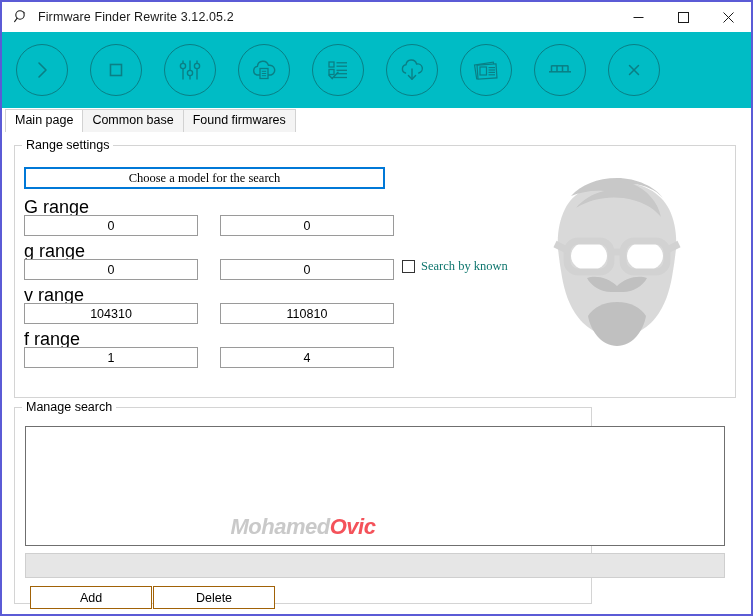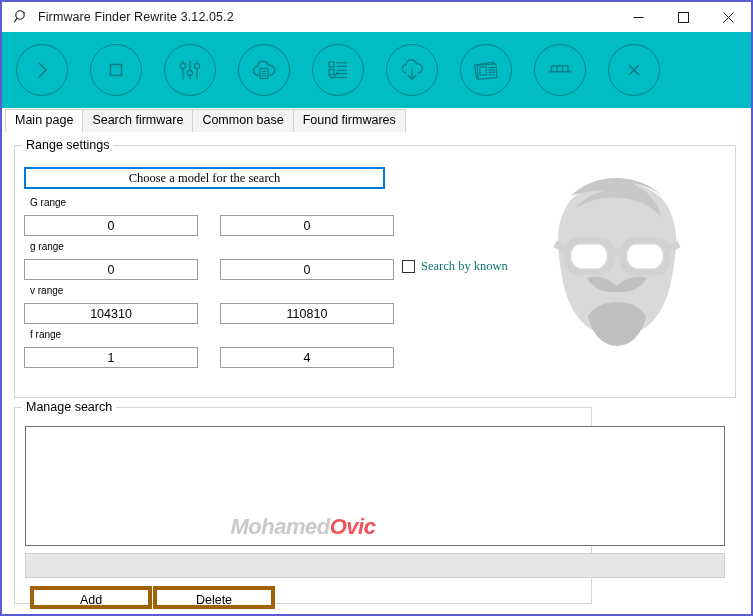--- a/index.html
+++ b/index.html
@@ -170,23 +170,23 @@
     font-size: 12.5px;
     color: #000;
     text-align: center;
     line-height: 18px;
     box-sizing: border-box;
     cursor: pointer;
     padding: 0;
   }
   .field-label {
     position: absolute;
-    font-size: 10px;
+    font-size: 18px;
     color: #000;
-    left: 15px;
+    left: 9px;
     white-space: nowrap;
   }
   .txt {
     position: absolute;
     height: 21px;
     width: 174px;
     border: 1px solid #9a9a9a;
     box-sizing: border-box;
     font-family: "Liberation Sans", sans-serif;
     font-size: 12.5px;
@@ -247,21 +247,21 @@
     width: 700px; height: 25px;
     border: 1px solid #cfcfcf;
     background: #e6e6e6;
     box-sizing: border-box;
   }
   .bottom-btn {
     position: absolute;
     top: 172px;
     height: 23px;
     width: 122px;
-    border: 4px solid #a16207;
+    border: 1px solid #a16207;
     background: #ffffff;
     font-family: "Liberation Sans", sans-serif;
     font-size: 12.5px;
     color: #000;
     text-align: center;
     line-height: 20px;
     box-sizing: border-box;
     cursor: pointer;
     padding: 0;
   }
@@ -412,23 +412,20 @@
         <line x1="17.5" y1="8.5" x2="8.5" y2="17.5" stroke="#0a7f85" stroke-width="1.5" stroke-linecap="round"></line>
       </svg>
     </div>
   </div>
 
   <div class="tabstrip">
     <div class="tab active">
       <span>Main page</span>
     </div>
     <div class="tab">
-      <span>Search firmware</span>
-    </div>
-    <div class="tab">
       <span>Common base</span>
     </div>
     <div class="tab">
       <span>Found firmwares</span>
     </div>
   </div>
 
   <div class="content">
 
     <svg class="watermark-face" viewBox="0 0 200 200">

